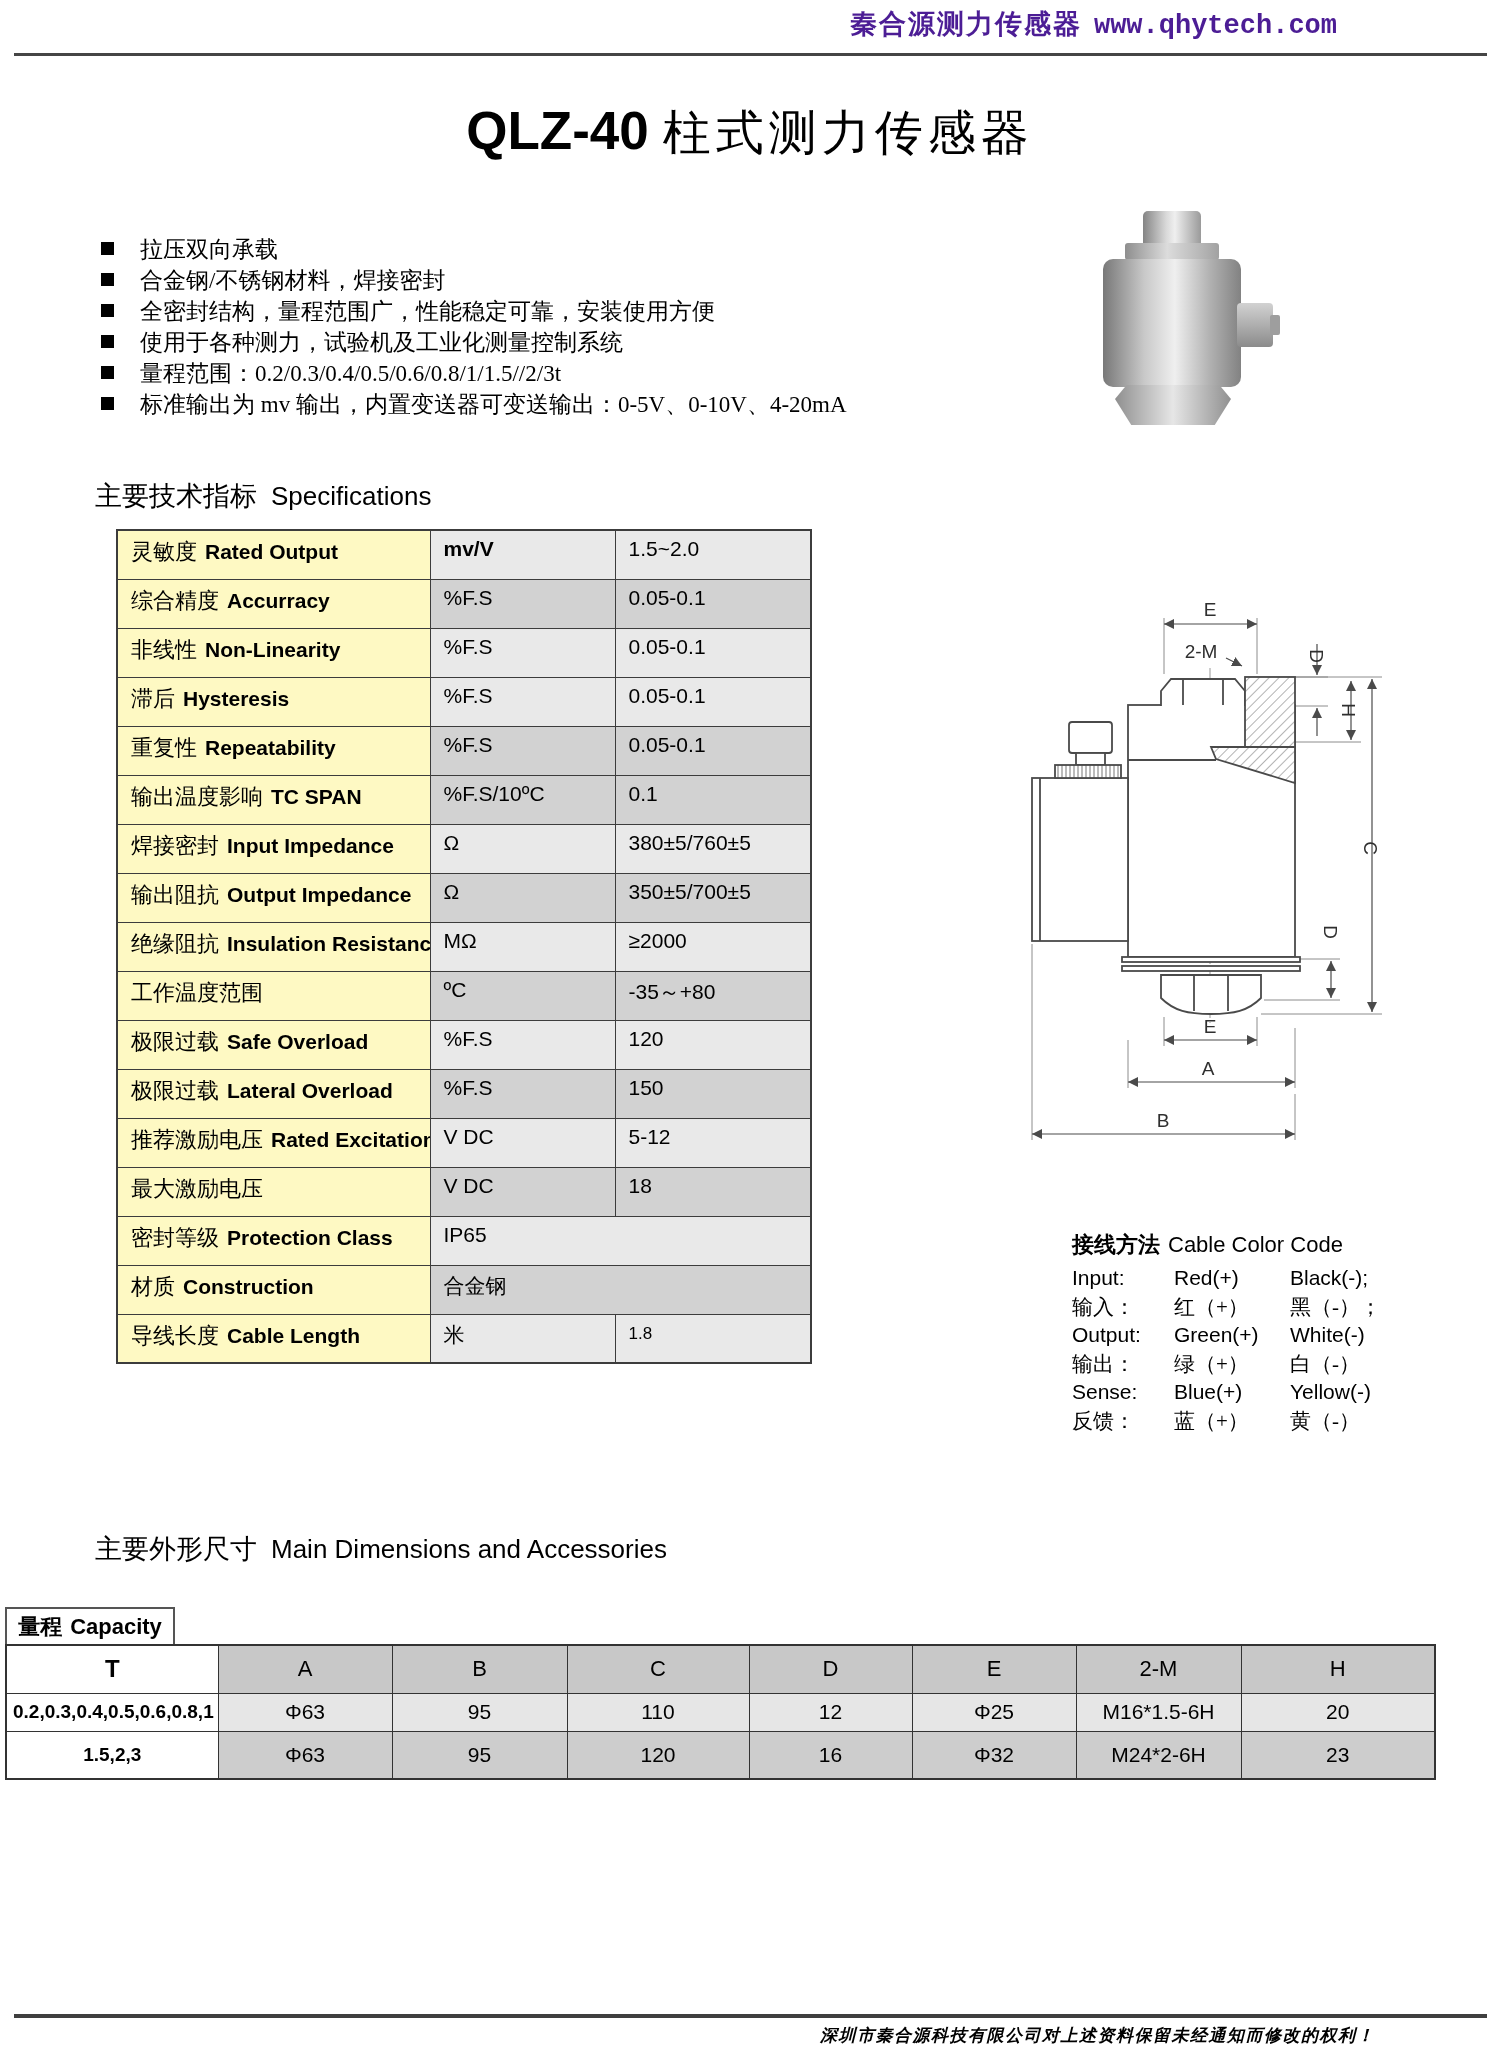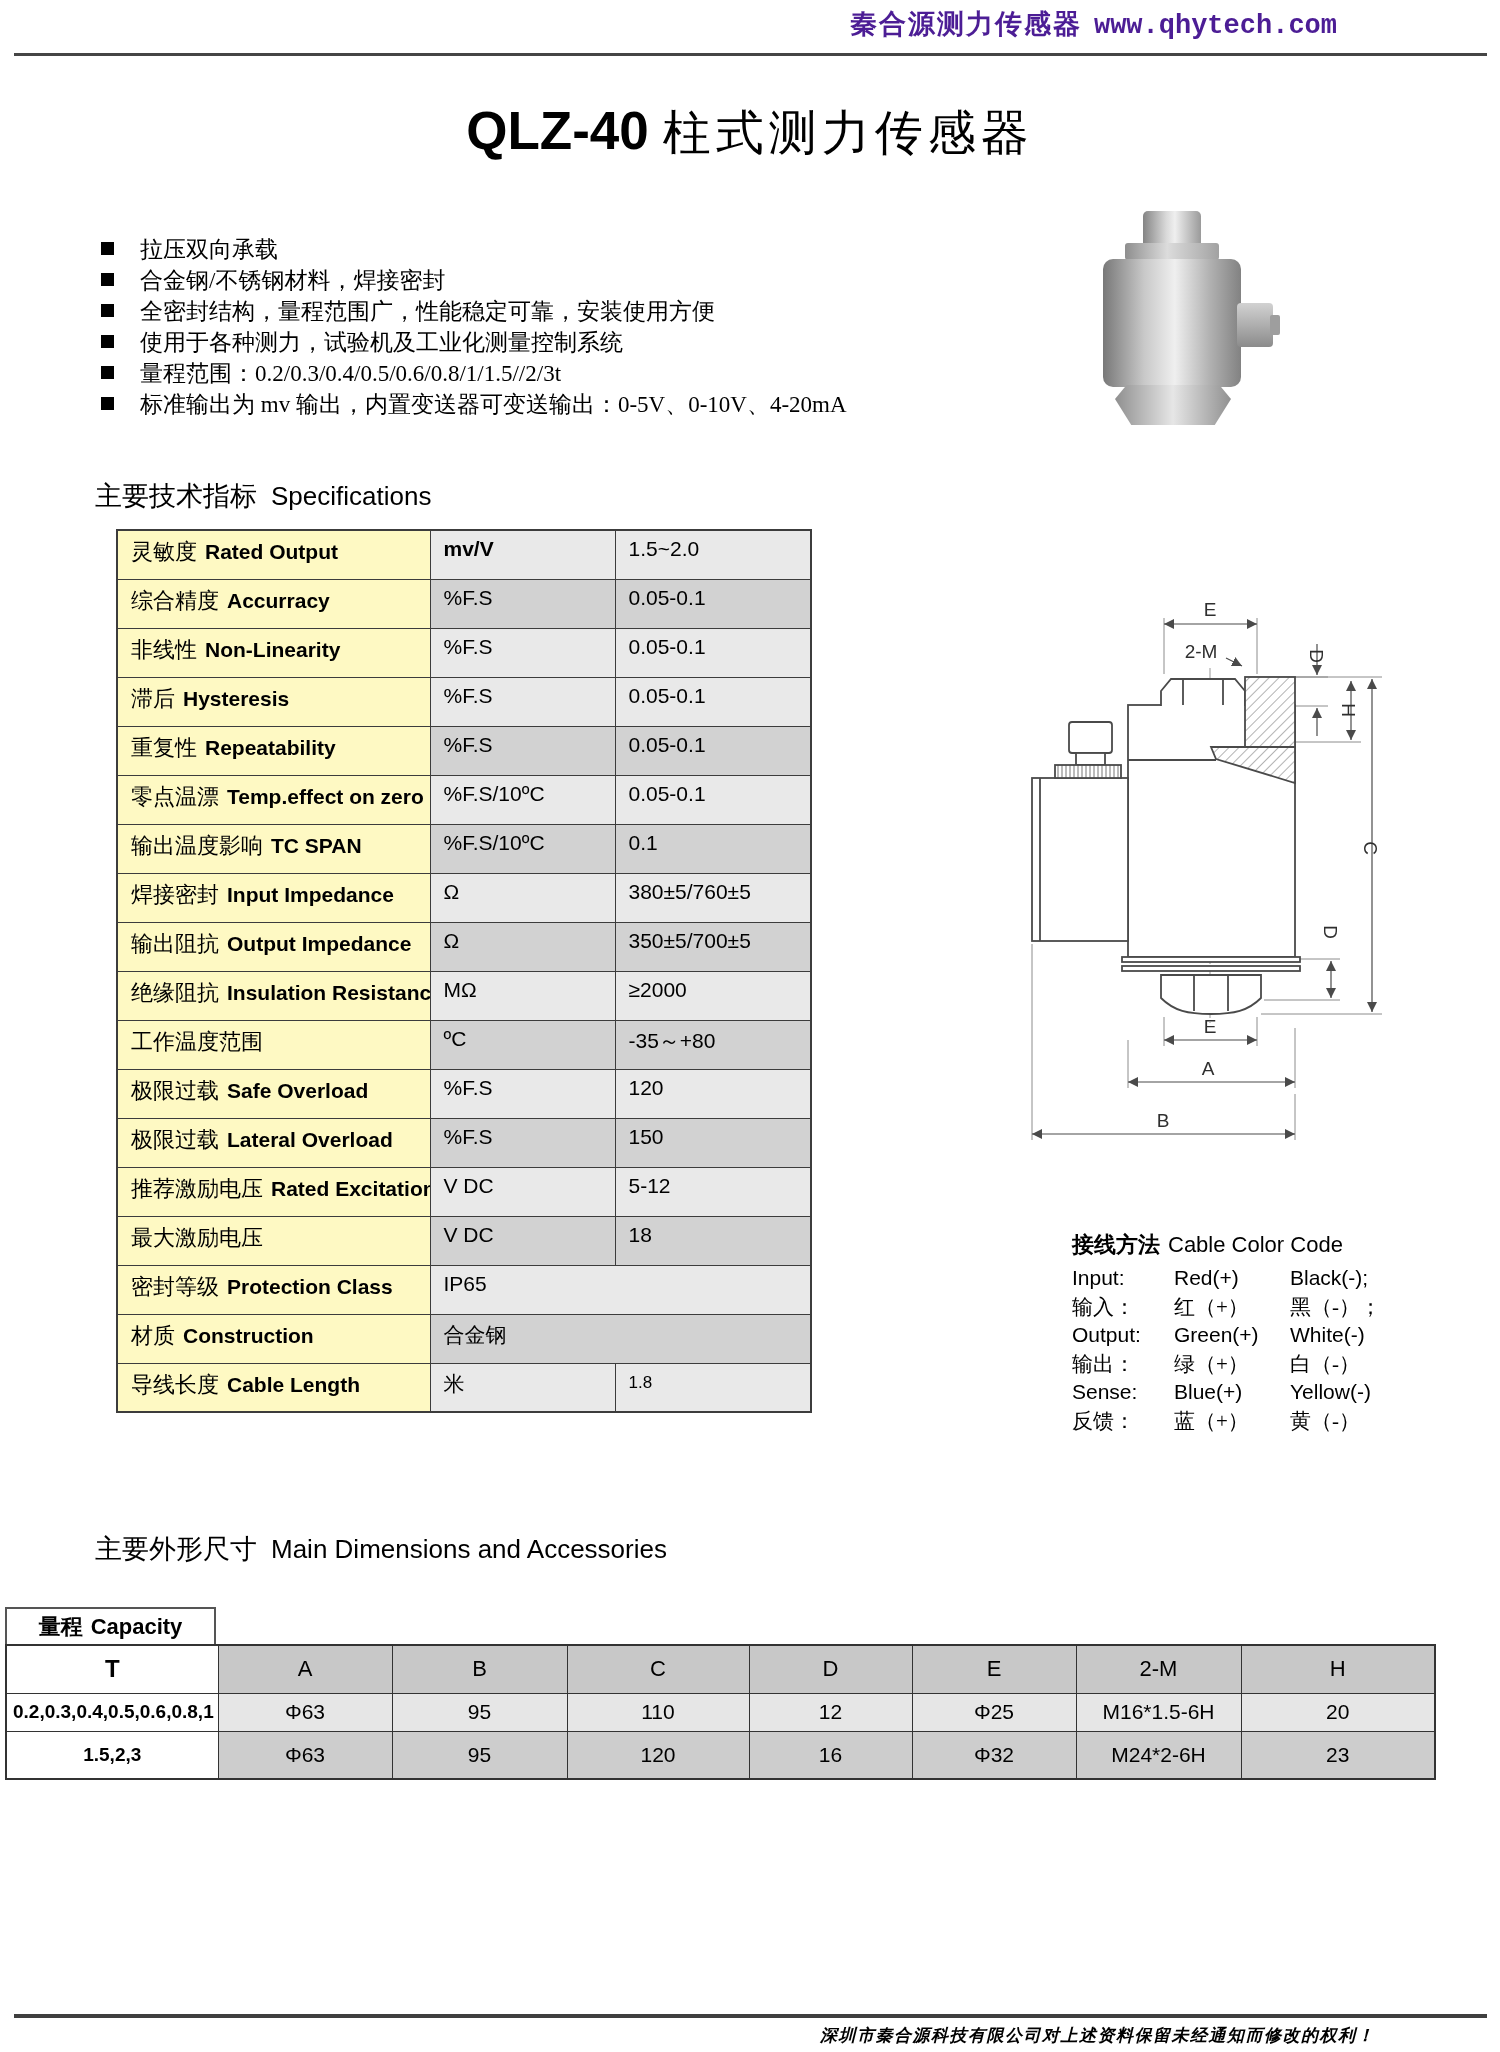--- a/index.html
+++ b/index.html
@@ -68,21 +68,21 @@
   
   #wiring{left:1072px;top:1230px;font-size:21px;}
   .wir-h{font-size:22px;margin-bottom:4px;white-space:nowrap;}
   .wir-h .zhb{font-weight:bold;}
   .wir-h .enr{font-family:"Liberation Sans",sans-serif;margin-left:8px;}
   .wrow{display:grid;grid-template-columns:102px 116px 114px;line-height:28.5px;
      font-family:"Liberation Sans",sans-serif;white-space:nowrap;}
   .wrow.cn{font-family:"Liberation Serif",serif;}
 
   
-  #cap-tab{left:5px;top:1607px;width:211px;height:37px;border:2px solid #555;border-bottom:none;
+  #cap-tab{left:5px;top:1607px;width:170px;height:37px;border:2px solid #555;border-bottom:none;
      background:#fff;display:flex;align-items:center;justify-content:center;
      font-weight:bold;font-size:22px;box-sizing:border-box;}
   #cap-tab .cap-en{font-family:"Liberation Sans",sans-serif;margin-left:8px;}
   #dims-table{left:5px;top:1644px;width:1429px;border-collapse:collapse;table-layout:fixed;
      text-align:center;font-family:"Liberation Sans",sans-serif;font-size:21px;
      border:2px solid #333;}
   #dims-table th,#dims-table td{border:1.5px solid #333;vertical-align:middle;box-sizing:border-box;}
   #dims-table th{font-weight:normal;font-size:22px;background:#c8c8c8;}
   #dims-table th.t-col{font-weight:bold;background:#fff;font-size:24px;}
   #dims-table tr.dr1 td{background:#e6e6e6;}
@@ -166,25 +166,20 @@
           <td class="sc3">0.05-0.1</td>
         </tr>
     <tr class="ltr">
           <td class="sc1"><span class="sp-zh">滞后</span><span class="sp-en">Hysteresis</span></td>
           <td class="sc2">%F.S</td>
           <td class="sc3">0.05-0.1</td>
         </tr>
     <tr class="dkr">
           <td class="sc1"><span class="sp-zh">重复性</span><span class="sp-en">Repeatability</span></td>
           <td class="sc2">%F.S</td>
-          <td class="sc3">0.05-0.1</td>
-        </tr>
-    <tr class="ltr">
-          <td class="sc1"><span class="sp-zh">零点温漂</span><span class="sp-en">Temp.effect on zero</span></td>
-          <td class="sc2">%F.S/10ºC</td>
           <td class="sc3">0.05-0.1</td>
         </tr>
     <tr class="dkr">
           <td class="sc1"><span class="sp-zh">输出温度影响</span><span class="sp-en">TC SPAN</span></td>
           <td class="sc2">%F.S/10ºC</td>
           <td class="sc3">0.1</td>
         </tr>
     <tr class="ltr">
           <td class="sc1"><span class="sp-zh">焊接密封</span><span class="sp-en">Input Impedance</span></td>
           <td class="sc2">Ω</td>

